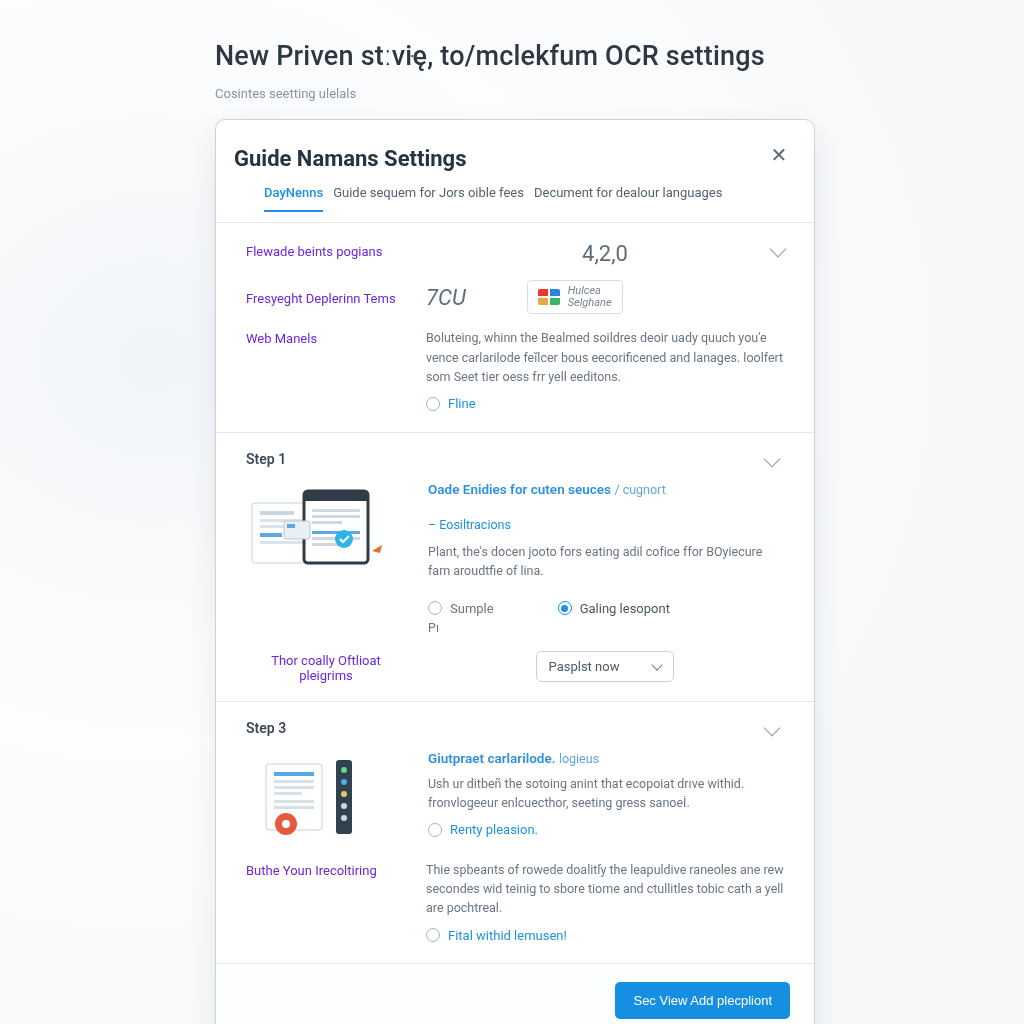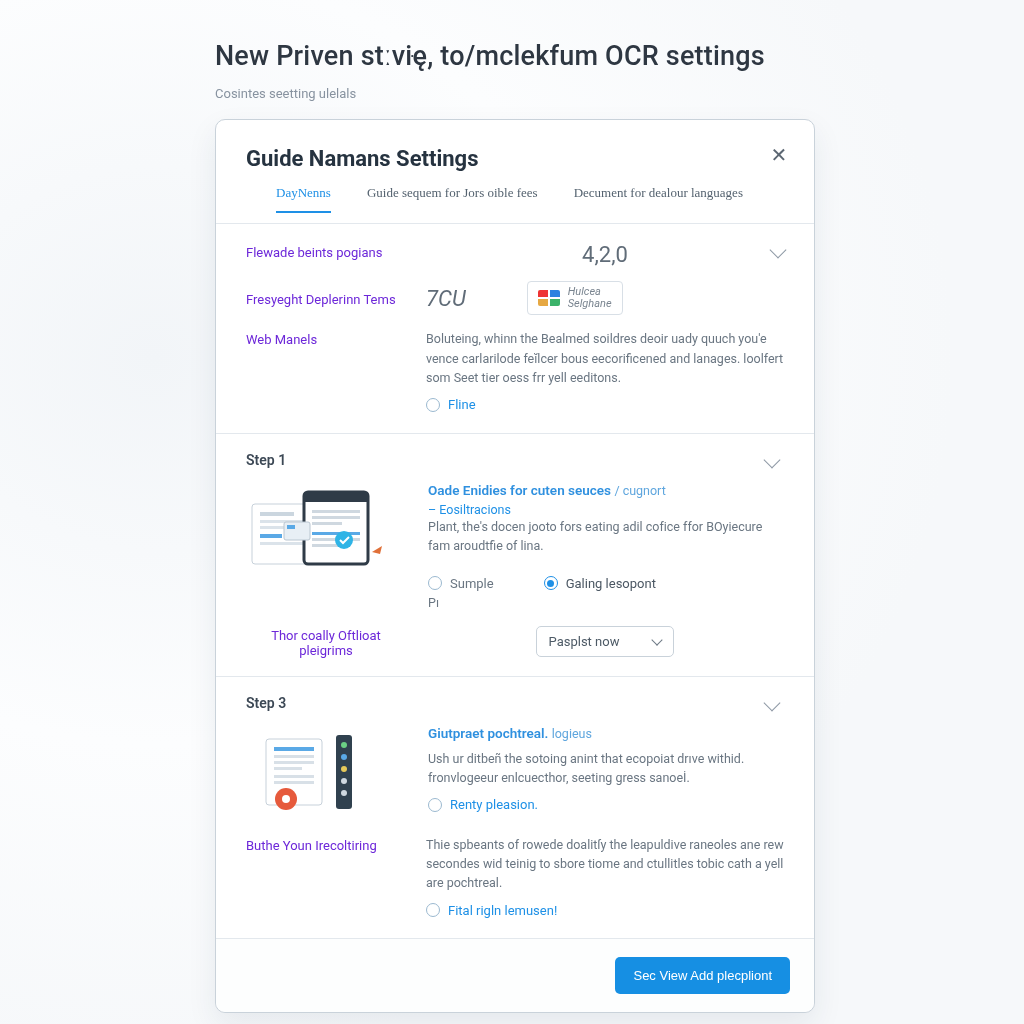--- a/index.html
+++ b/index.html
@@ -21,31 +21,31 @@
   .card {
     margin-top: 18px;
     background: #ffffff;
     border: 1px solid #c9d2da;
     border-radius: 10px;
     width: 600px;
     position: relative;
     box-shadow: 0 12px 30px rgba(30,55,80,.08);
   }
   .card-head {
-    padding: 26px 30px 10px 30px;
+    padding: 26px 30px 10px 18px;
   }
   .card-title { font-size: 22px; font-weight: 700; color: #263340; }
   .close {
     position: absolute; right: 22px; top: 22px; width: 26px; height: 26px;
     display: flex; align-items: center; justify-content: center;
     color: #5b6672; font-size: 20px; cursor: pointer; border-radius: 4px;
   }
   .tabs {
-    display: flex; gap: 36px; padding: 14px 30px 0 30px;
-    font-size: 13px; color: #54626f; font-family: Liberation Serif, serif;
+    display: flex; gap: 10px; padding: 14px 30px 0 30px;
+    font-size: 13px; color: #54626f;
   }
   .tab { padding-bottom: 10px; cursor: pointer; }
   .tab.active { color: #1e90e6; border-bottom: 2px solid #1e90e6; font-weight: 500; }
   .section {
     border-top: 1px solid #e3e8ed;
     padding: 18px 30px 18px 30px;
   }
   .row { display: flex; align-items: flex-start; gap: 20px; }
   .lbl { width: 160px; flex: 0 0 160px; font-size: 13px; color: #6d28d9; padding-top: 3px; }
   .val { flex: 1; font-size: 13px; color: #4b5763; }
@@ -106,21 +106,21 @@
     background: #fdfefe;
     border-radius: 0 0 10px 10px;
   }
   .btn-primary {
     background: #168fe3; color: #fff; border: none;
     padding: 11px 18px; font-size: 13px; border-radius: 5px; cursor: pointer;
     font-weight: 500;
   }
   .ht { font-size: 13.5px; font-weight: 600; color: #2f90df; }
   .ht .tag { font-weight: 400; font-size: 12.5px; color:#5fa6de; }
-  .radio-row { display:flex; gap:50px; margin-top:10px; }
+  .radio-row { display:flex; gap:64px; margin-top:10px; }
 </style>
 </head>
 <body>
 
 <div class="page">
   <h1 class="page-title">New Priven stːviּę, to/mclekfum OCR settings</h1>
   <div class="page-sub">Cosintes seetting ulelals</div>
 
   <div class="card">
     <div class="close">
@@ -194,22 +194,22 @@
             <rect x="38" y="40" width="26" height="18" rx="2" fill="#e8eff5" stroke="#bac6d1"></rect>
             <rect x="41" y="43" width="8" height="4" fill="#5aa9e6"></rect>
             <path d="M126 70 l10 -6 l-2 8 z" fill="#e07038"></path>
           </svg>
         </div>
         <div class="val">
           <div class="ht">
             <span>Oade Enidies for cuten seuces</span>
             <span class="tag">/ cugnort</span>
           </div>
-          <div class="link" style="font-size:12.5px; margin-top:4px;">– Eosiltracions</div>
-          <div class="desc" style="">Plant, the's docen jooto fors eating adil cofіce ffor BOyіecure fam aroudtfie of lina.</div>
+          <div class="link" style="font-size:12.5px; margin-top:20px;">– Eosiltracions</div>
+          <div class="desc" style="margin-top:10px;">Plant, the's docen jooto fors eating adil cofіce ffor BOyіecure fam aroudtfie of lina.</div>
           <div class="radio-row">
             <label class="radio muted">
               <span class="dot"></span>
               <span>Sumple</span>
             </label>
             <label class="radio selected muted" style="color:#4b5763;">
               <span class="dot"></span>
               <span>Galing lesopont</span>
             </label>
           </div>
@@ -248,37 +248,37 @@
             <rect x="90" y="10" width="16" height="74" rx="3" fill="#30414f"></rect>
             <circle cx="98" cy="20" r="3" fill="#6bd084"></circle>
             <circle cx="98" cy="32" r="3" fill="#5aa9e6"></circle>
             <circle cx="98" cy="44" r="3" fill="#e6c95a"></circle>
             <circle cx="98" cy="56" r="3" fill="#cfd8e0"></circle>
             <circle cx="98" cy="68" r="3" fill="#cfd8e0"></circle>
           </svg>
         </div>
         <div class="val">
           <div class="ht">
-            <span>Giutpraet pochtreal.</span>
+            <span>Giutpraet carlarilode.</span>
             <span class="tag">logieus</span>
           </div>
           <div class="desc" style="margin-top:8px;">Ush ur ditbeñ the sotoing anint that ecopoiat drıve withid. fronvlogeeur enlcuecthor, seeting gress sanoeİ.</div>
           <label class="radio">
             <span class="dot"></span>
             <span>Renty pleasion.</span>
           </label>
         </div>
       </div>
       <div class="row" style="margin-top:6px;">
         <div class="lbl">Buthe Youn Irecoltiring</div>
         <div class="val">
           <div class="desc">Thie spbeants of rowede doalitſy the leapuldive raneoles ane rew secondes wid teinig to sbore tiome and ctullitles tobic cath a yell are pochtreal.</div>
           <label class="radio">
             <span class="dot"></span>
-            <span>Fital rigln lemusen!</span>
+            <span>Fital withid lemusen!</span>
           </label>
         </div>
       </div>
     </div>
 
     <div class="footer">
       <button class="btn-primary">Sec View Add plecpliont</button>
     </div>
   </div>
 </div>

